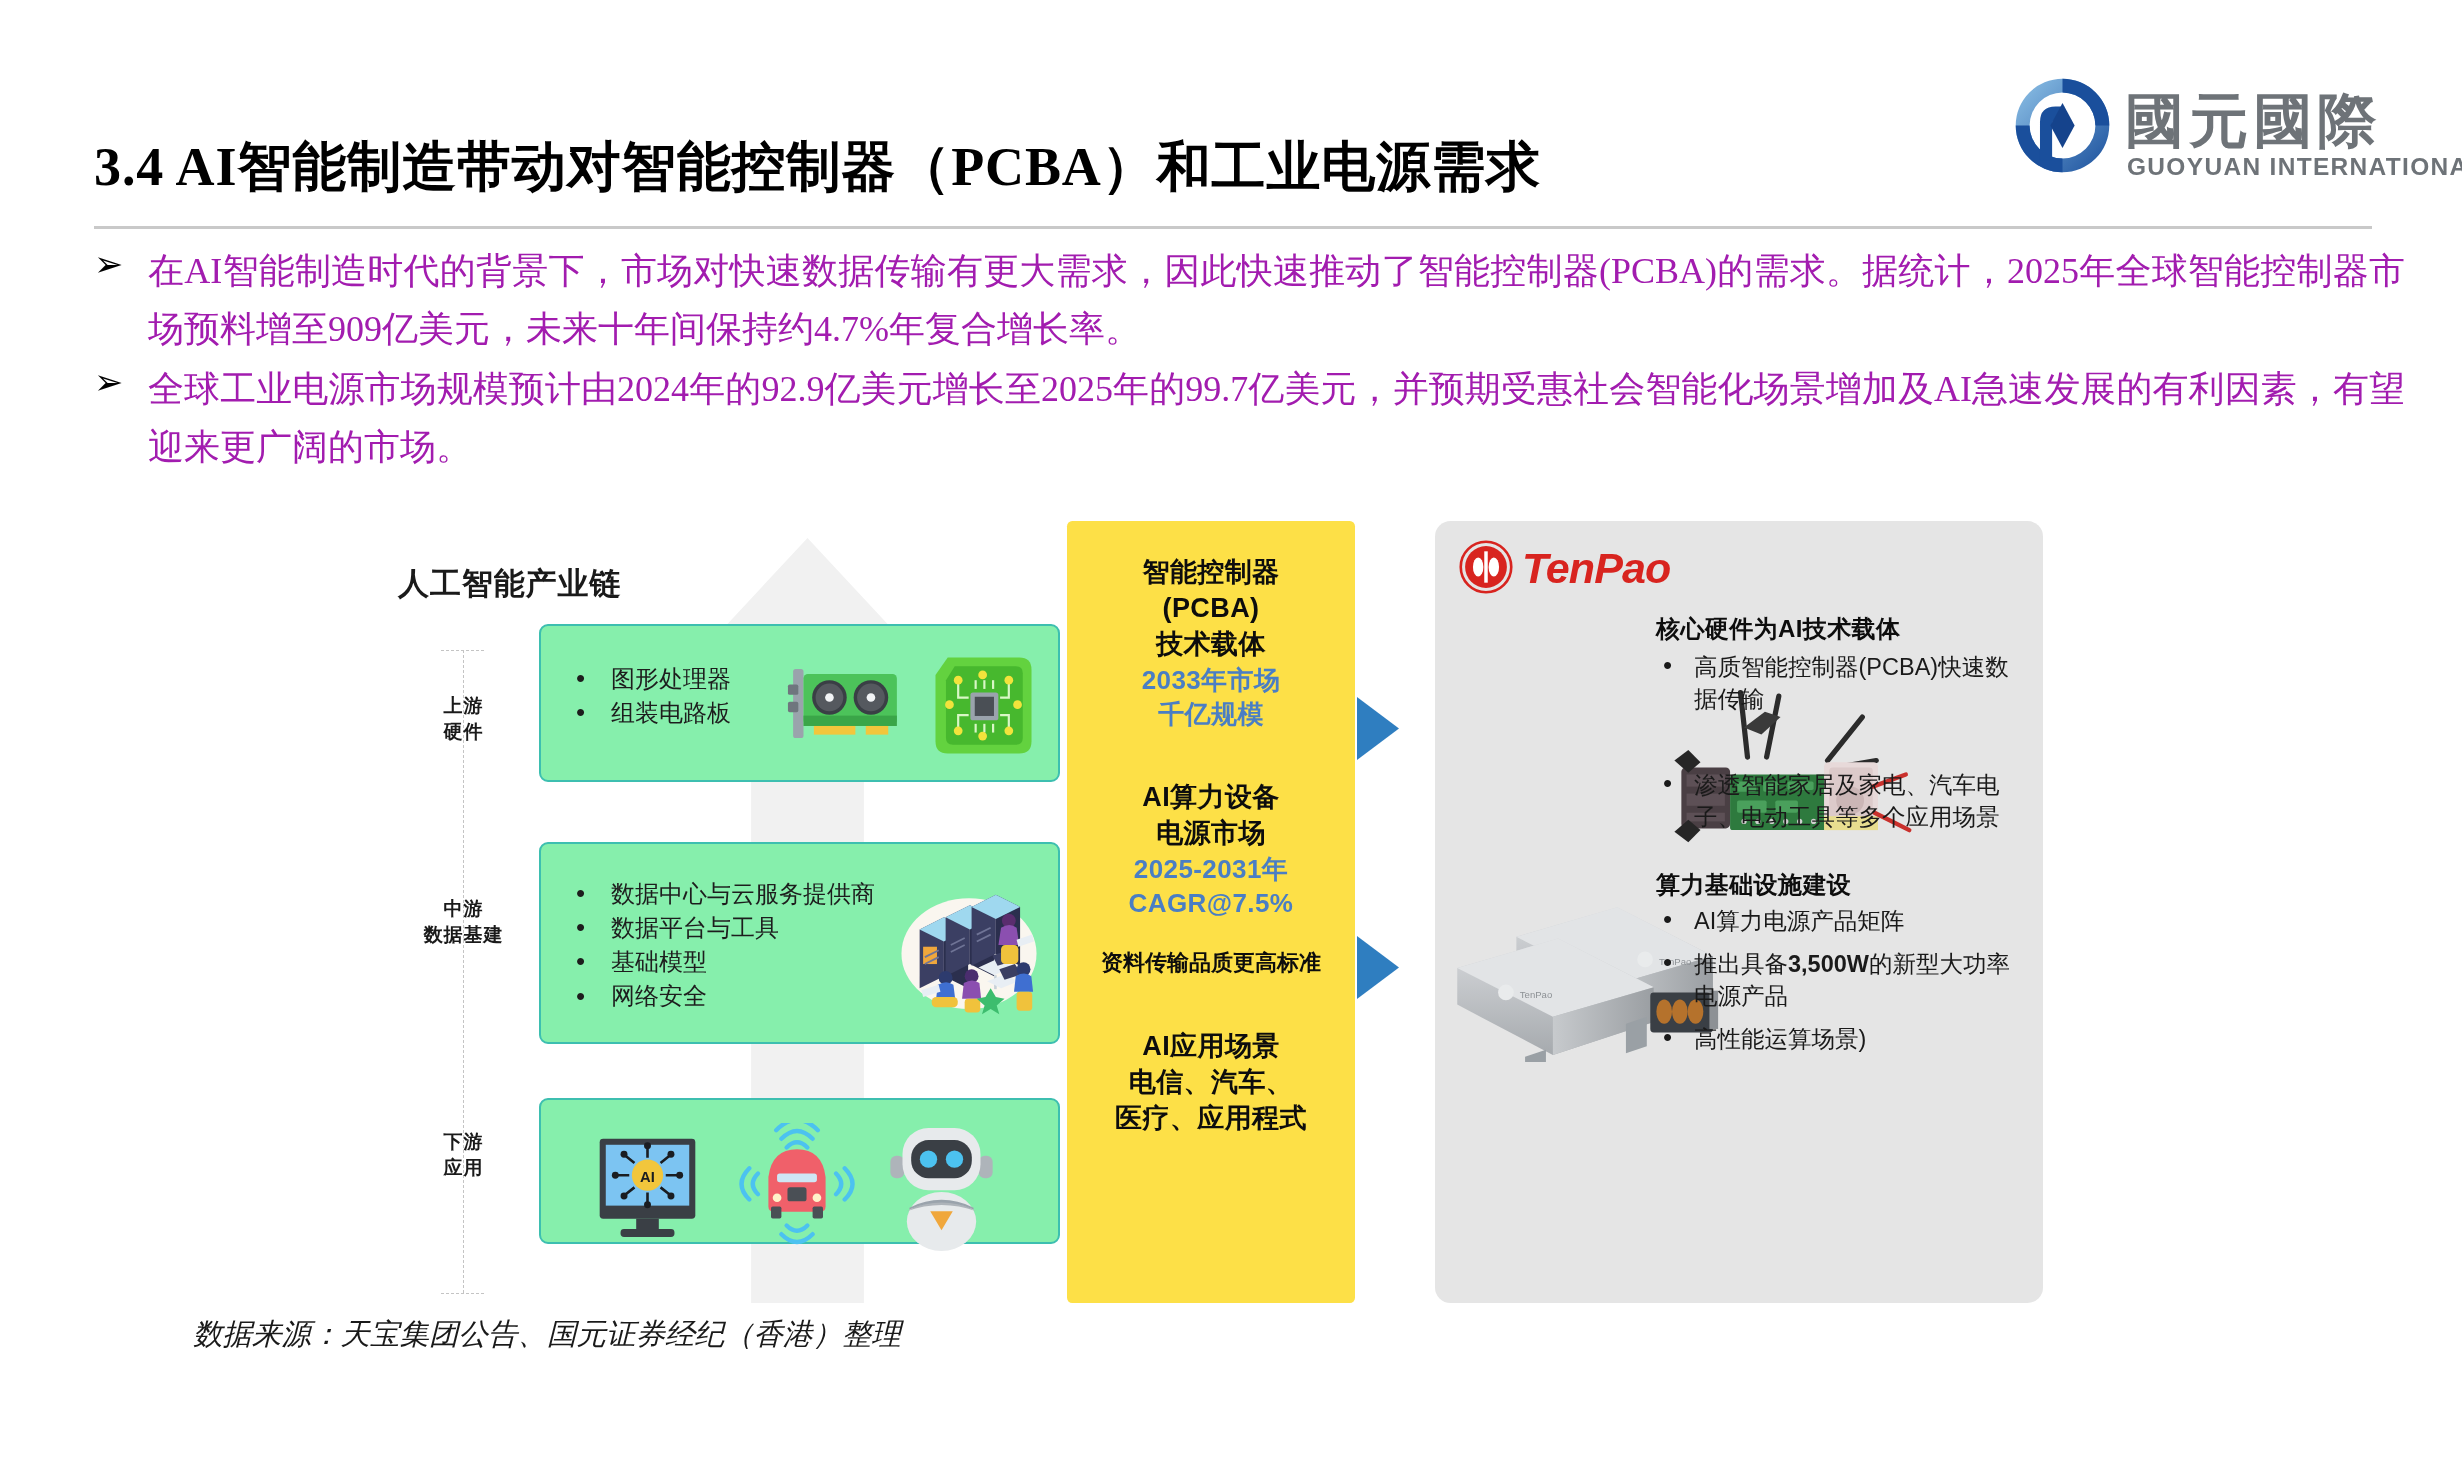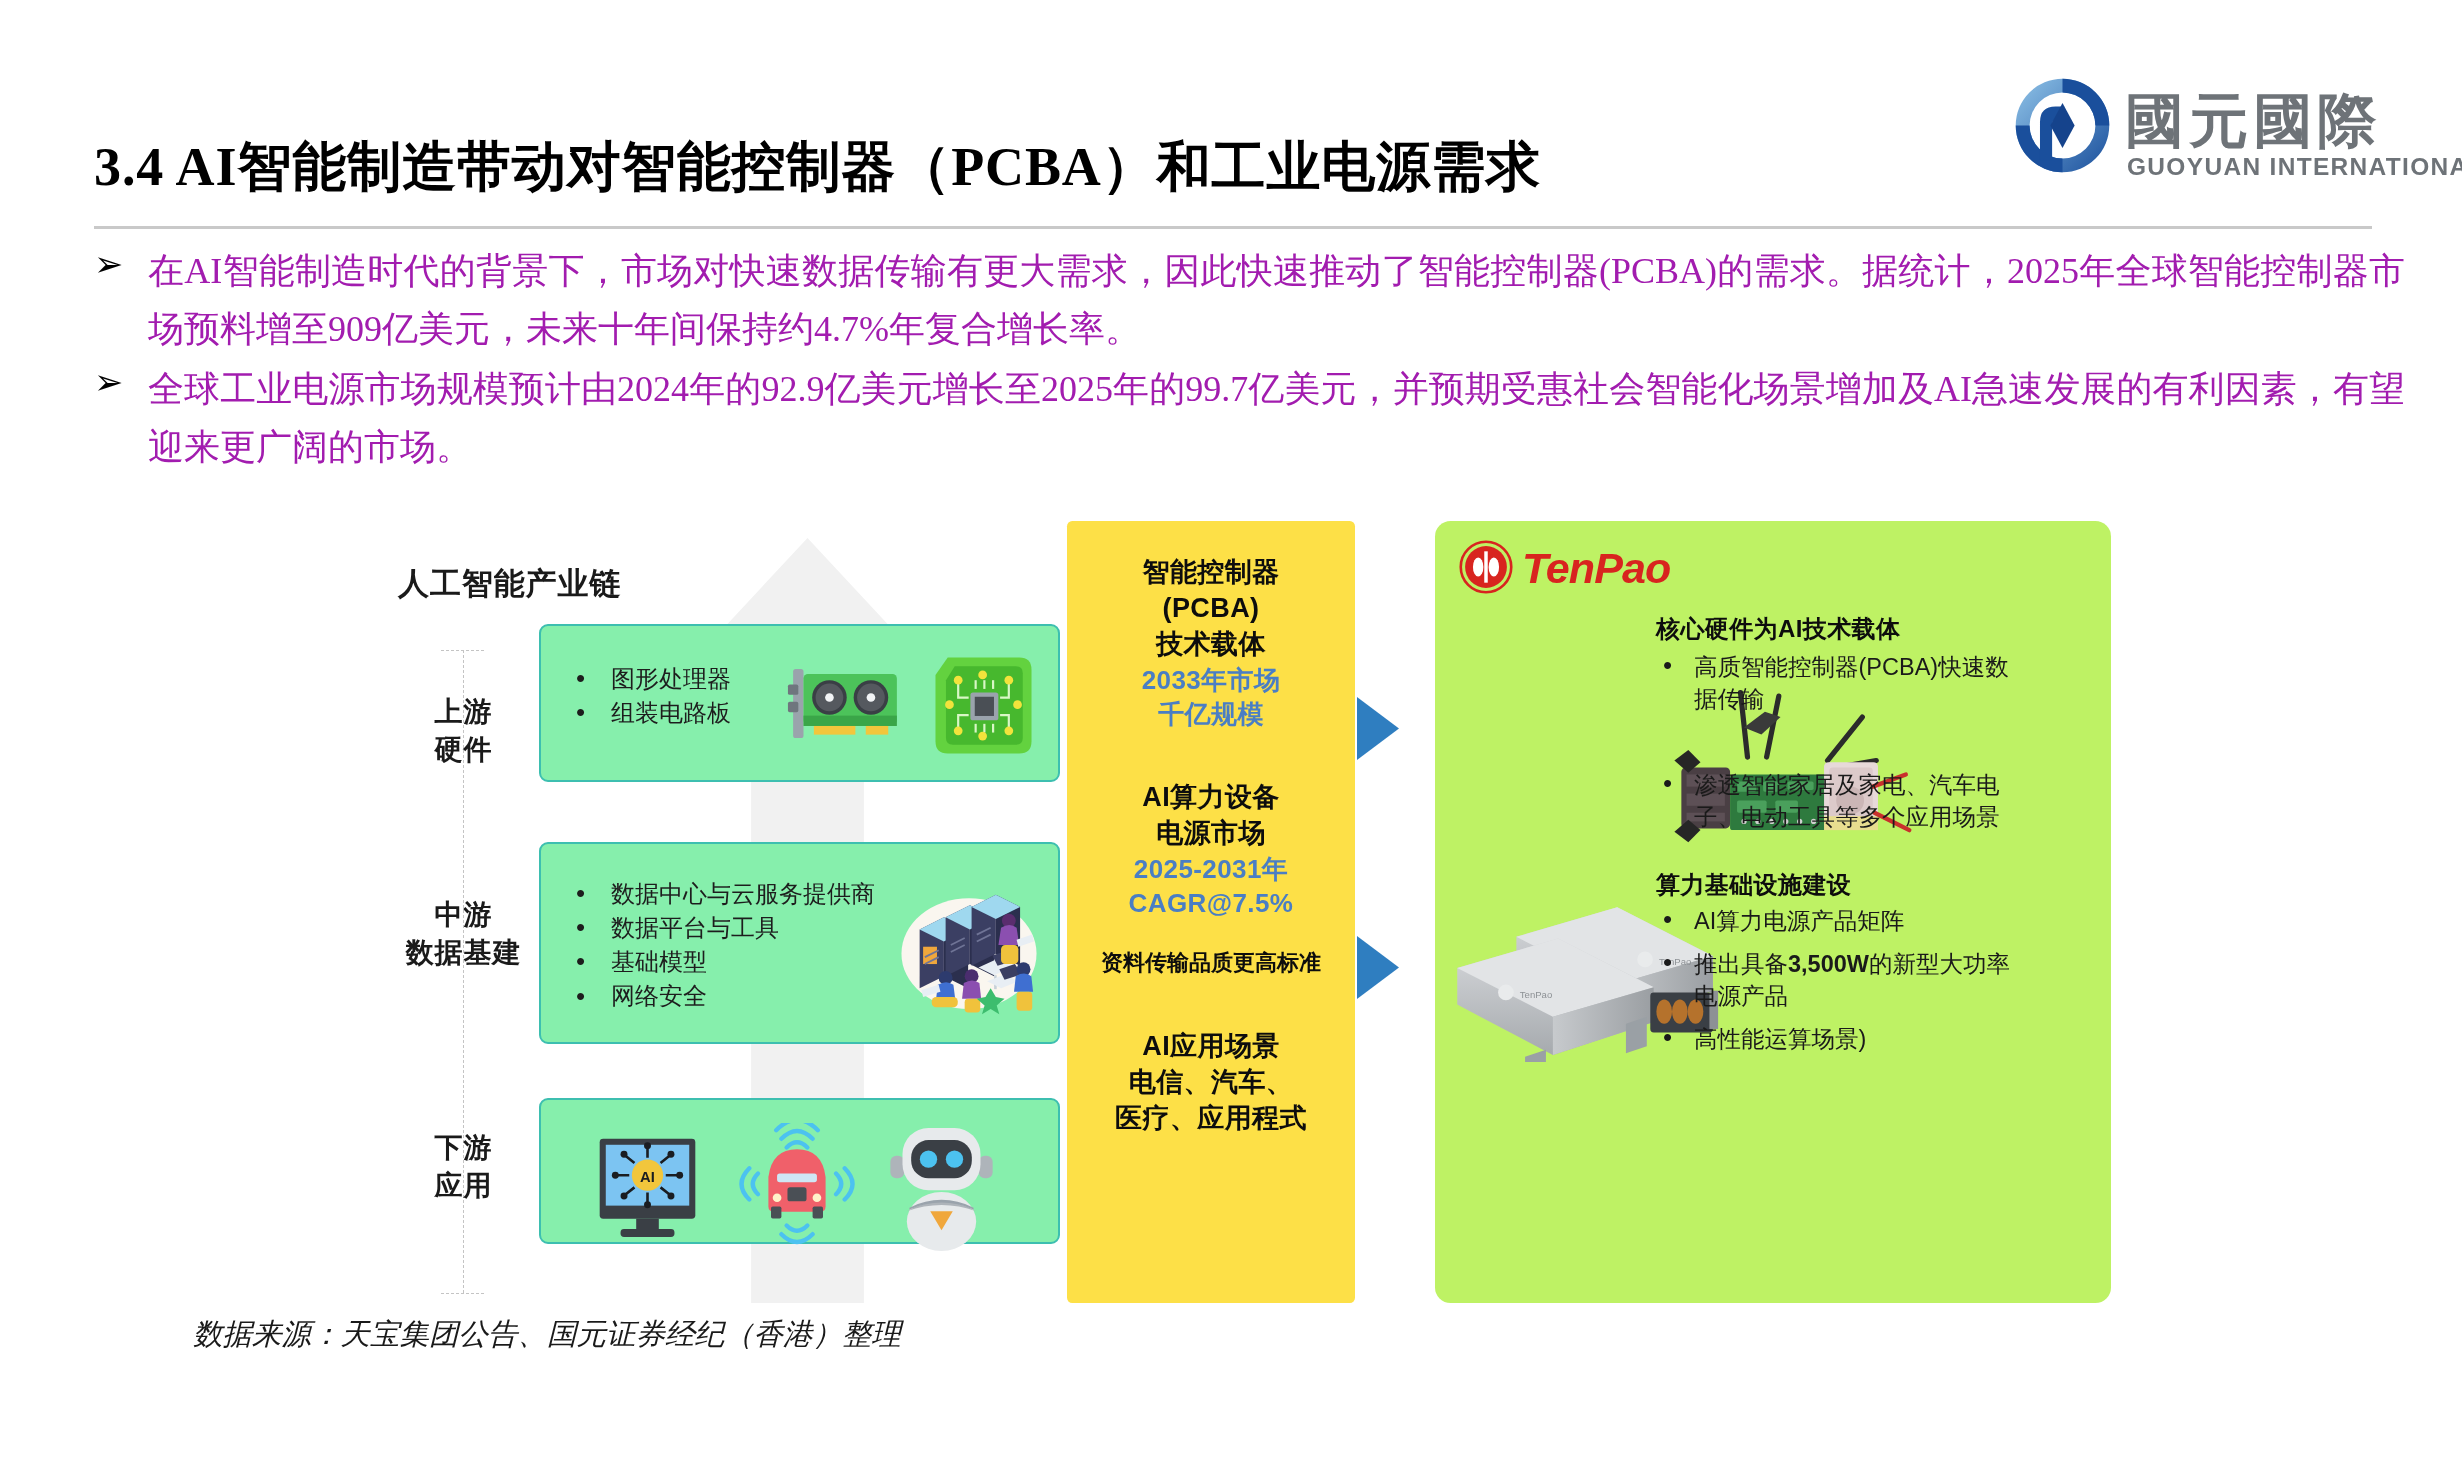--- a/index.html
+++ b/index.html
@@ -87,21 +87,21 @@
   .spine-tick {
     position: absolute; left: 441px;
     width: 43px; height: 0;
     border-top: 1.7px dashed #c4c4c4;
   }
 
   .stage-label {
     position: absolute;
     width: 165px;
     text-align: center;
-    font-size: 28px;
+    font-size: 19px;
     font-weight: bold;
     color: #1a1a1a;
     line-height: 1.35;
     letter-spacing: 0.9px;
   }
 
   .stage-box {
     position: absolute;
     background: #86efac;
     border: 2.2px solid #3dbfb0;
@@ -140,22 +140,22 @@
   .cp-note {
     font-size: 22px; font-weight: bold; color: #0d0d0d;
     line-height: 1.3;
   }
 
   .blue-arrow { position: absolute; width: 42px; height: 63px; }
 
   
   #right-panel {
     position: absolute; left: 1435px; top: 0px;
-    width: 676px; height: 782px;
-    background: #bef264;
+    width: 608px; height: 782px;
+    background: #e5e5e5;
     border-radius: 15.6px;
   }
   #tenpao-logo { position: absolute; left: 24px; top: 19px; width: 217px; height: 56px; }
   #tenpao-word {
     position: absolute; left: 63px; top: 3.5px;
     font-size: 43px; font-weight: bold; font-style: italic;
     color: #d8241f; letter-spacing: -0.9px;
     font-family: "Liberation Sans", sans-serif;
   }
 

